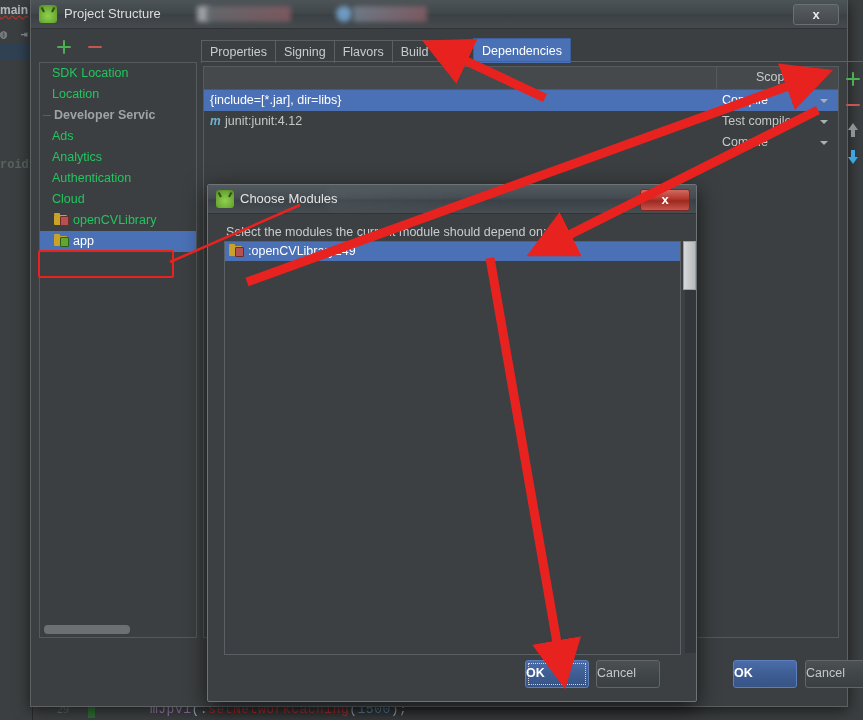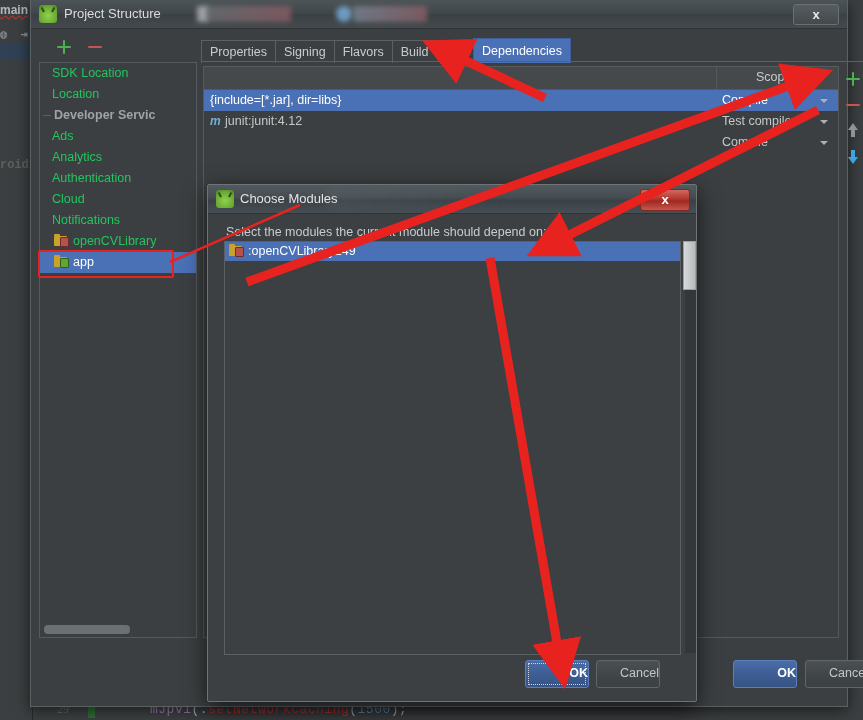--- a/index.html
+++ b/index.html
@@ -449,21 +449,21 @@
   
   #ps-footer {
     position: absolute;
     left: 0; bottom: 0;
     width: 816px; height: 58px;
   }
   .btn-dialog {
     position: absolute;
     height: 26px;
     line-height: 24px;
-    text-align: right;
+    text-align: left;
     font-size: 12.5px;
     border-radius: 3px;
     cursor: pointer;
     user-select: none;
   }
   .btn-primary {
     background: linear-gradient(to bottom, #4b6da8 0%, #3e5d94 50%, #365485 100%);
     border: 1px solid #5b7fbd;
     color: #ffffff;
     font-weight: bold;
@@ -650,23 +650,20 @@
         <span>Ads</span>
       </div>
       <div class="side-item">
         <span>Analytics</span>
       </div>
       <div class="side-item">
         <span>Authentication</span>
       </div>
       <div class="side-item">
         <span>Cloud</span>
-      </div>
-      <div class="side-item">
-        <span>Notifications</span>
       </div>
       <div class="side-item module">
         <span class="mod-icon">
           <span class="folder"></span><span class="badge-red"></span>
         </span><span>openCVLibrary</span>
       </div>
       <div class="side-item module selected">
         <span class="mod-icon">
           <span class="folder"></span><span class="badge-green"></span>
         </span><span>app</span>

